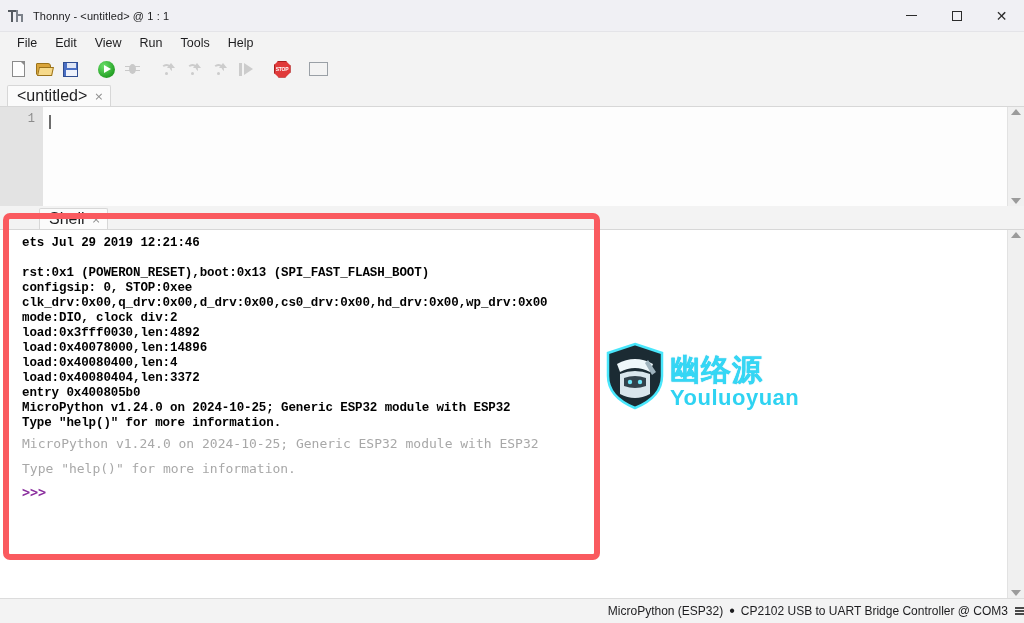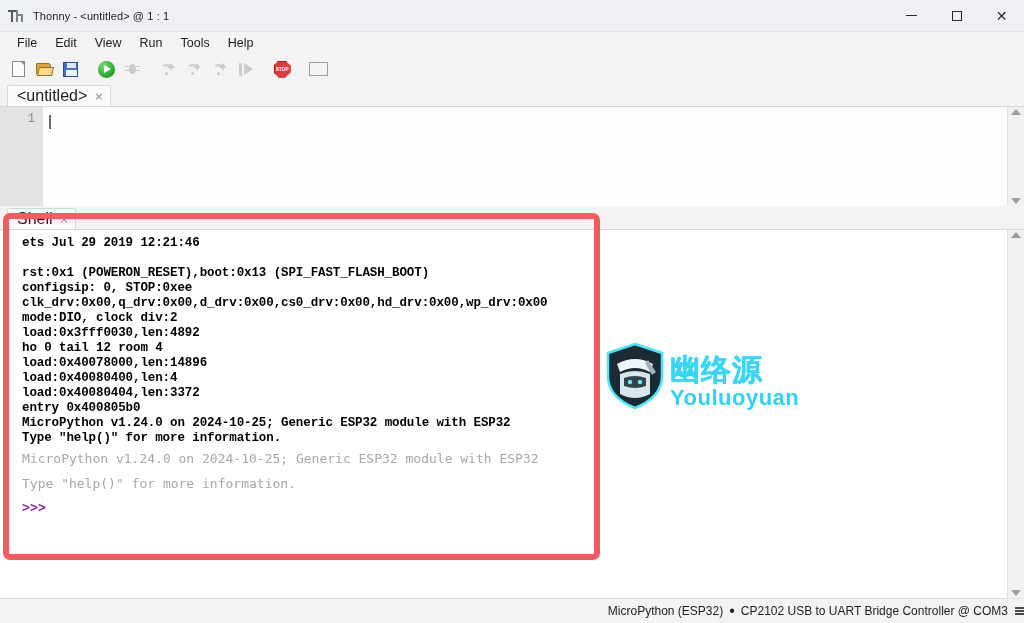--- a/index.html
+++ b/index.html
@@ -424,20 +424,21 @@
     background: #f3f3f3;
     min-height: 0;
   }
   .shell-tabstrip {
     height: 23px;
     display: flex;
     align-items: flex-end;
     padding-left: 7px;
     flex: 0 0 auto;
     background: #f3f3f3;
+    margin-left: 32px;
   }
   .shell-body {
     flex: 1 1 auto;
     display: flex;
     background: #ffffff;
     border-top: 1px solid #d7d7d7;
     min-height: 0;
     overflow: hidden;
   }
   .shell-text {
@@ -697,21 +698,20 @@
     </div>
     <div class="shell-body">
       <div class="shell-text">
         <div class="sh-line">ets Jul 29 2019 12:21:46</div>
         <div class="sh-line blank"> </div>
         <div class="sh-line">rst:0x1 (POWERON_RESET),boot:0x13 (SPI_FAST_FLASH_BOOT)</div>
         <div class="sh-line">configsip: 0, STOP:0xee</div>
         <div class="sh-line">clk_drv:0x00,q_drv:0x00,d_drv:0x00,cs0_drv:0x00,hd_drv:0x00,wp_drv:0x00</div>
         <div class="sh-line">mode:DIO, clock div:2</div>
         <div class="sh-line">load:0x3fff0030,len:4892</div>
-        <div class="sh-line">ho 0 tail 12 room 4</div>
         <div class="sh-line">load:0x40078000,len:14896</div>
         <div class="sh-line">load:0x40080400,len:4</div>
         <div class="sh-line">load:0x40080404,len:3372</div>
         <div class="sh-line">entry 0x400805b0</div>
         <div class="sh-line">MicroPython v1.24.0 on 2024-10-25; Generic ESP32 module with ESP32</div>
         <div class="sh-line">Type "help()" for more information.</div>
         <div class="sh-line banner">MicroPython v1.24.0 on 2024-10-25; Generic ESP32 module with ESP32</div>
         <div class="sh-line banner">Type "help()" for more information.</div>
         <div class="sh-line prompt">&gt;&gt;&gt;</div>
       </div>

